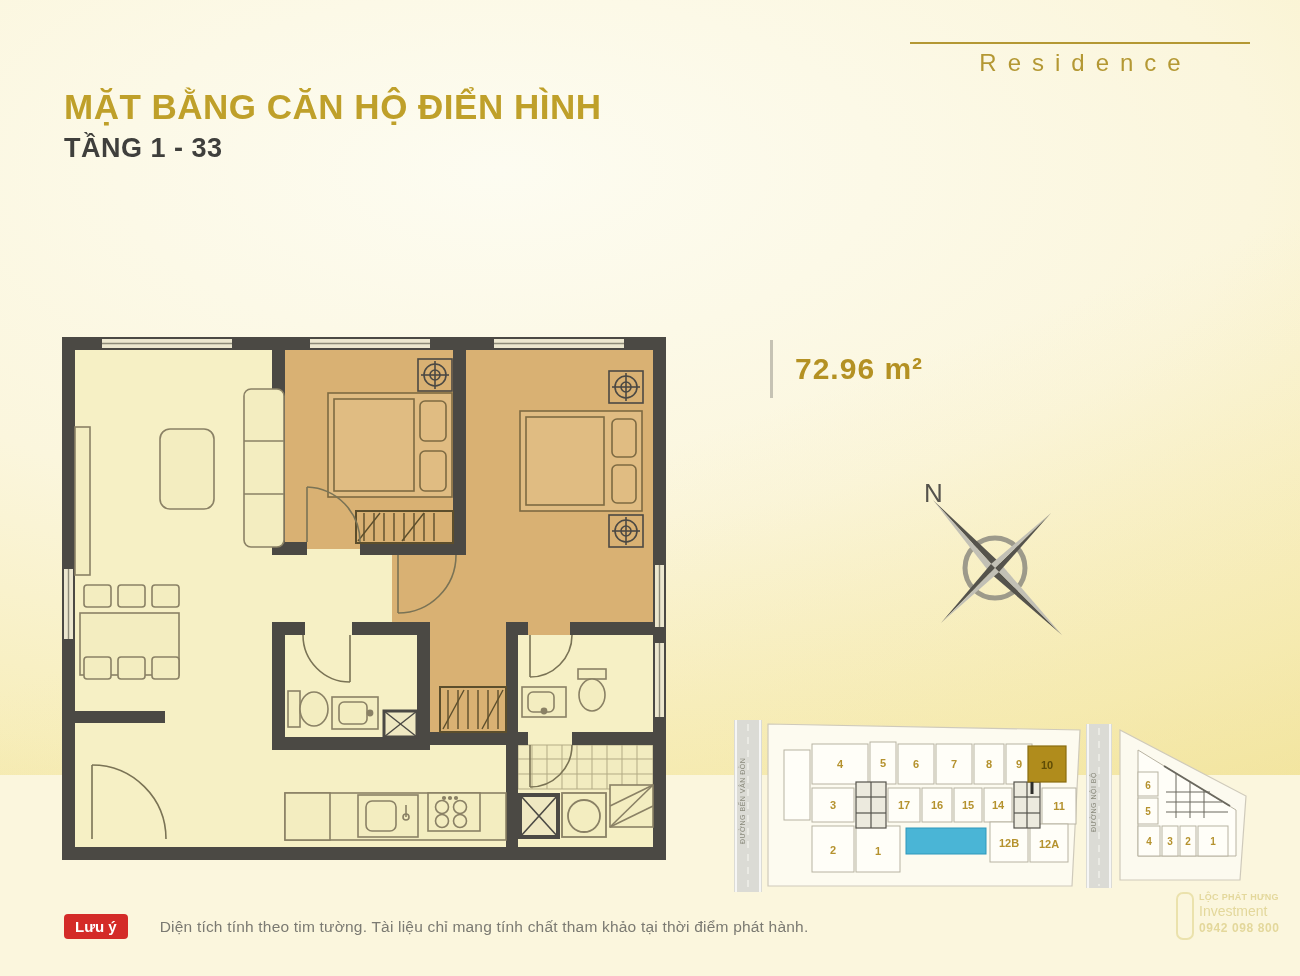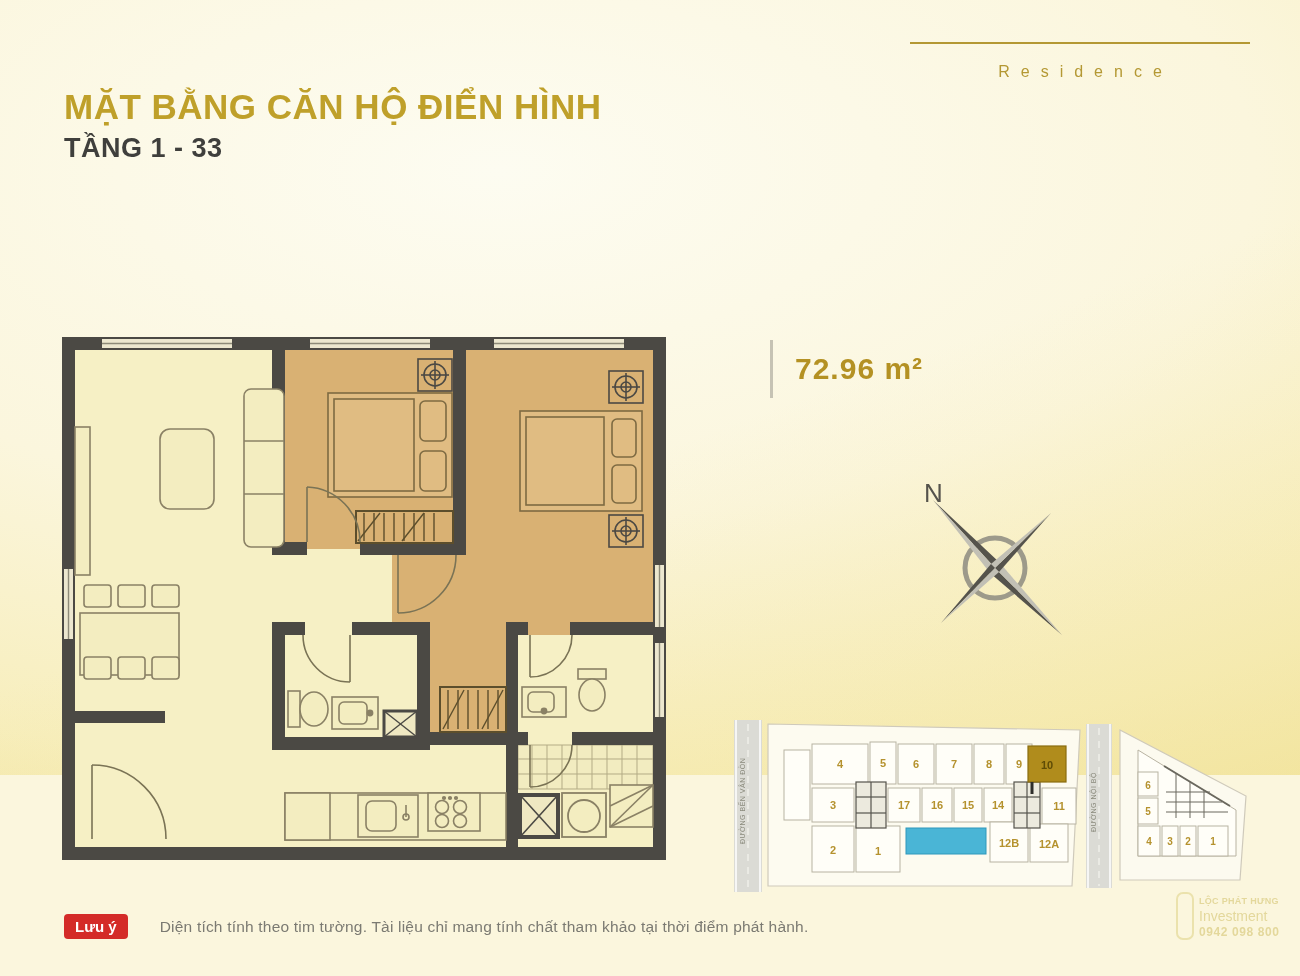--- a/index.html
+++ b/index.html
@@ -19,38 +19,38 @@
   
   .title-block{position:absolute;left:64px;top:88px;}
   .title-main{font-size:35px;font-weight:bold;color:#bfa02a;letter-spacing:.5px;line-height:1.1;}
   .title-sub{font-size:27px;font-weight:bold;color:#3f3f3c;margin-top:6px;letter-spacing:.5px;}
   
   .logo-block{position:absolute;left:880px;top:38px;width:400px;text-align:center;color:#b49833;}
   .logo-line1{font-family:"Liberation Serif","DejaVu Serif",serif;font-size:58px;line-height:1;display:flex;align-items:flex-end;justify-content:center;}
   .logo-line1 .word{white-space:pre;}
   .logo-diamond{margin:0 1px -2px 3px;}
   .logo-rule{width:340px;margin:4px auto 0;border-top:2px solid #b49833;}
-  .logo-tagline{font-size:16px;letter-spacing:11px;margin-top:19px;text-indent:11px;}
+  .logo-tagline{font-size:24px;letter-spacing:11px;margin-top:5px;text-indent:11px;}
   
   .unit-info{position:absolute;left:748px;top:340px;display:flex;align-items:center;}
   .unit-labels{text-align:right;width:185px;}
   .unit-label-1{font-size:22px;color:#6f6e68;letter-spacing:1px;}
   .unit-label-2{font-size:26px;font-weight:bold;color:#3b3b38;margin-top:2px;letter-spacing:.5px;}
   .unit-divider{width:3px;height:58px;background:#c6c3b4;margin:0 22px;}
   .unit-area{font-size:30px;font-weight:bold;color:#b49123;letter-spacing:1px;}
   
   .compass-svg{position:absolute;left:900px;top:468px;}
   .floorplan-svg{position:absolute;left:62px;top:337px;}
   .siteplan-svg{position:absolute;left:728px;top:714px;}
   
   .note-bar{position:absolute;left:64px;top:914px;display:flex;align-items:center;}
   .note-badge{background:#d42b28;color:#fff;font-weight:bold;font-size:15px;padding:4px 11px;border-radius:4px;}
   .note-text{font-size:15.5px;color:#7b7a72;margin-left:32px;letter-spacing:.2px;}
   
-  .watermark{position:absolute;left:1176px;top:892px;width:120px;display:flex;align-items:flex-end;opacity:.55;}
+  .watermark{position:absolute;left:1176px;top:892px;width:120px;display:flex;align-items:flex-start;opacity:.55;}
   .wm-clip{width:14px;height:44px;border:2px solid rgba(214,200,110,.8);border-radius:7px;margin-right:5px;flex:0 0 auto;}
   .wm-text{color:rgba(205,188,95,.95);line-height:1.25;}
   .wm-l1{font-size:9px;font-weight:bold;letter-spacing:.3px;}
   .wm-l2{font-size:14px;}
   .wm-l3{font-size:12px;font-weight:bold;letter-spacing:.6px;}
   
   text{font-family:"Liberation Sans","DejaVu Sans",sans-serif;}
 </style>
 </head>
 <body>

